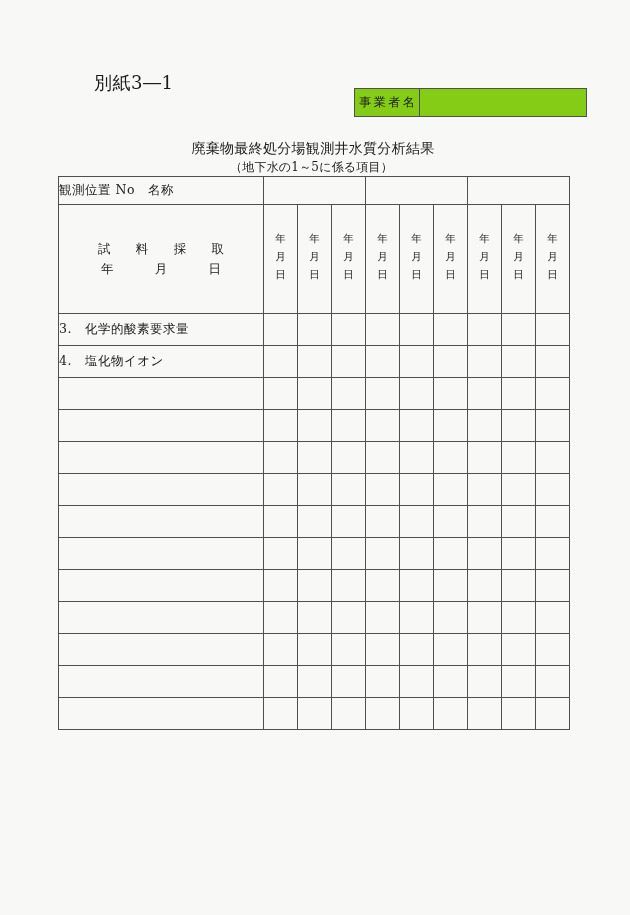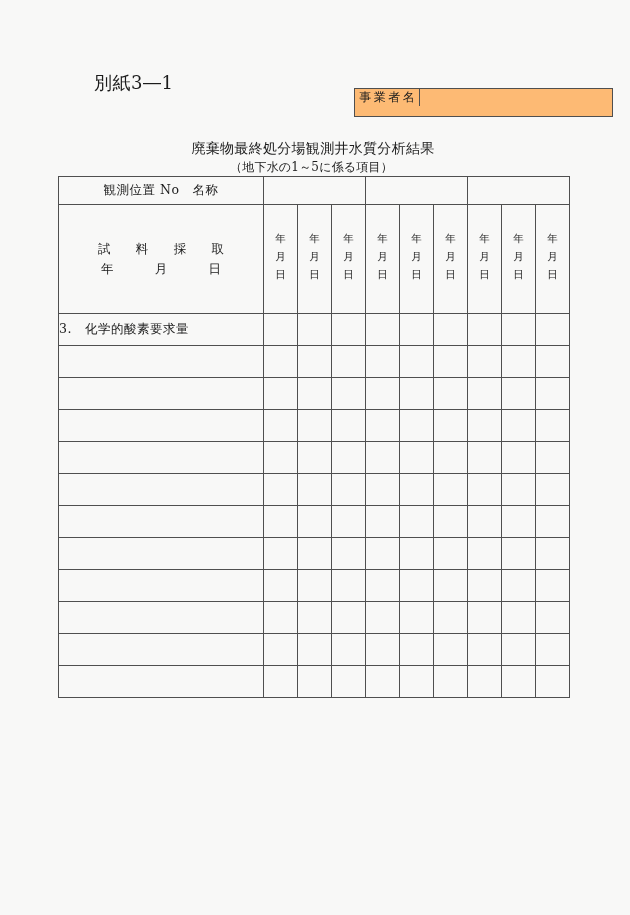--- a/index.html
+++ b/index.html
@@ -14,25 +14,24 @@
     width: 630px; height: 915px;
     background: #f8f8f7;
     overflow: hidden;
   }
   .sheet-label {
     position: absolute; left: 58px; top: 71px;
     font-size: 18px; letter-spacing: 0.5px; margin-left: 36px;
   }
   .operator-box {
     position: absolute; left: 354px; top: 88px;
-    width: 259px; height: 29px;
+    width: 233px; height: 29px;
     border: 1px solid #4f4f4f;
     display: flex;
-    background: #fdba74;
-    flex-direction: column;
+    background: #84cc16;
   }
   .operator-label {
     width: 65px;
     border-right: 1px solid #4f4f4f;
     display: flex; align-items: center; justify-content: center;
     font-size: 12px; letter-spacing: 2.5px; text-indent: 2.5px;
   }
   .operator-value { flex: 1; }
   .doc-title {
     position: absolute; left: 58px; top: 140px; width: 510px;
@@ -50,21 +49,21 @@
   table.main td {
     border: 1px solid #4f4f4f;
     padding: 0;
     vertical-align: middle;
     font-size: 12.5px;
   }
   tr.h1 { height: 28px; }
   tr.h2 { height: 109px; }
   tbody.rows tr { height: 32px; }
   td.location-cell {
-    text-align: center; letter-spacing: 0.5px;
+    letter-spacing: 0.5px;
   }
   td.sample-cell { vertical-align: middle; }
   .justify-row {
     display: flex; justify-content: space-between;
     margin: 0 auto; line-height: 20px;
   }
   .justify-row.w1 { width: 126px; }
   .justify-row.w2 { width: 120px; }
   td.date-col { vertical-align: bottom; }
   .vdate { padding-bottom: 7px; }
@@ -199,20 +198,32 @@
           <td></td>
           <td></td>
           <td></td>
           <td></td>
           <td></td>
           <td></td>
           <td></td>
           <td></td>
         </tr>
         <tr>
+          <td class="row-label">4.　塩化物イオン</td>
+          <td></td>
+          <td></td>
+          <td></td>
+          <td></td>
+          <td></td>
+          <td></td>
+          <td></td>
+          <td></td>
+          <td></td>
+        </tr>
+        <tr>
           <td class="row-label"></td>
           <td></td>
           <td></td>
           <td></td>
           <td></td>
           <td></td>
           <td></td>
           <td></td>
           <td></td>
           <td></td>

